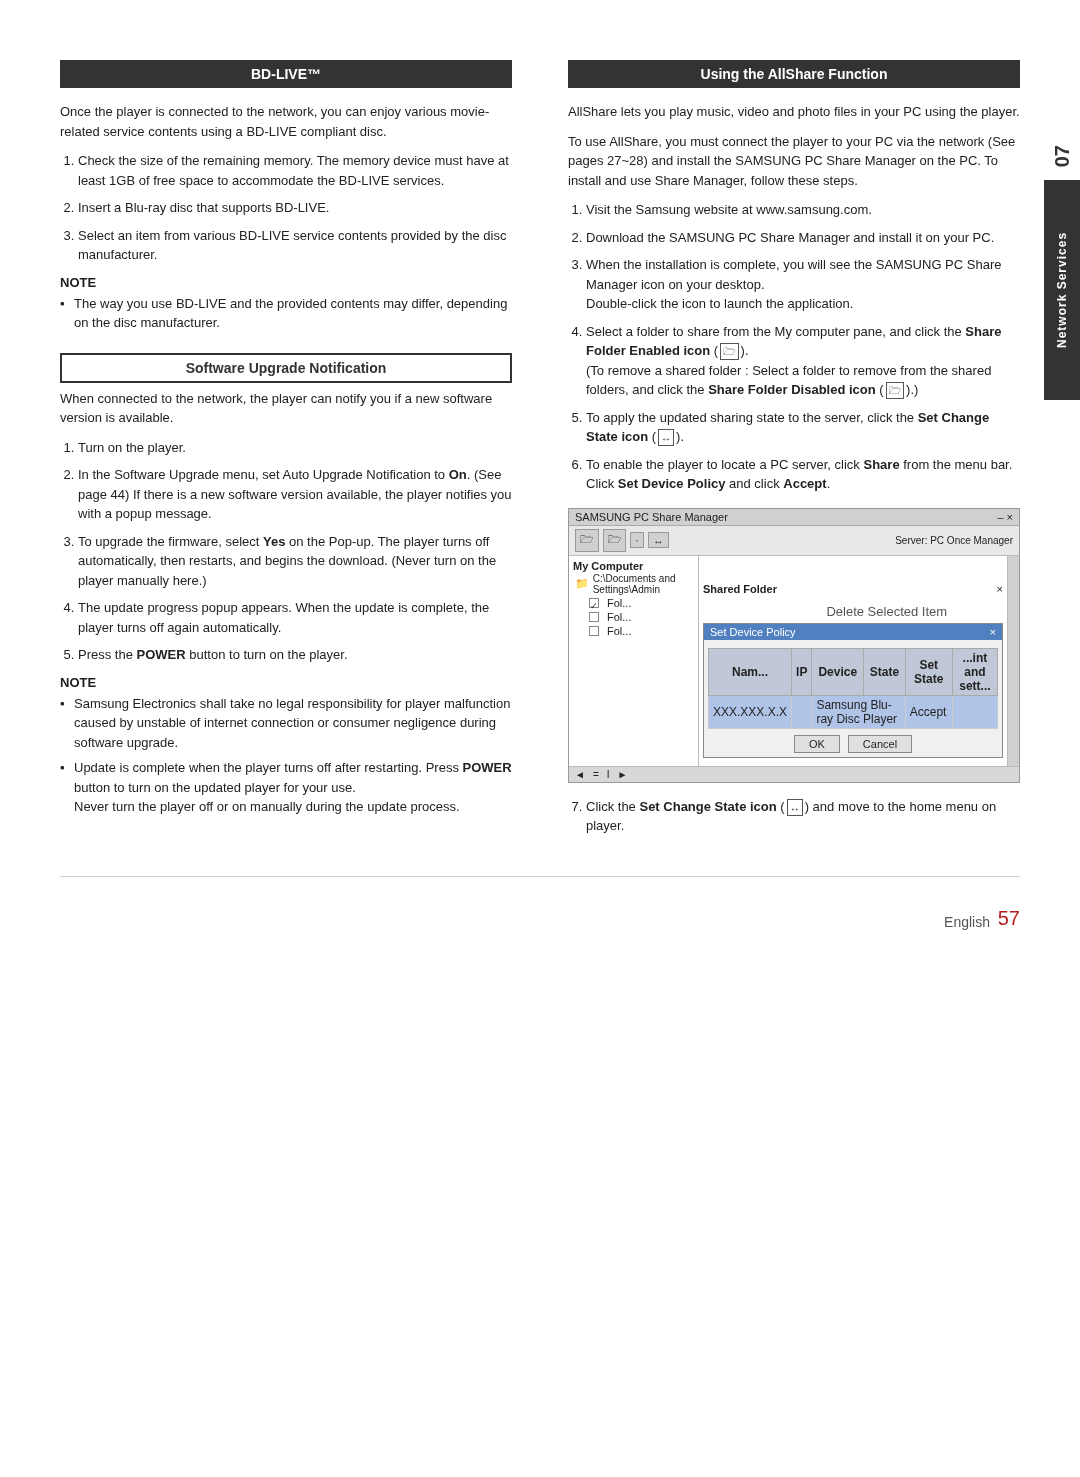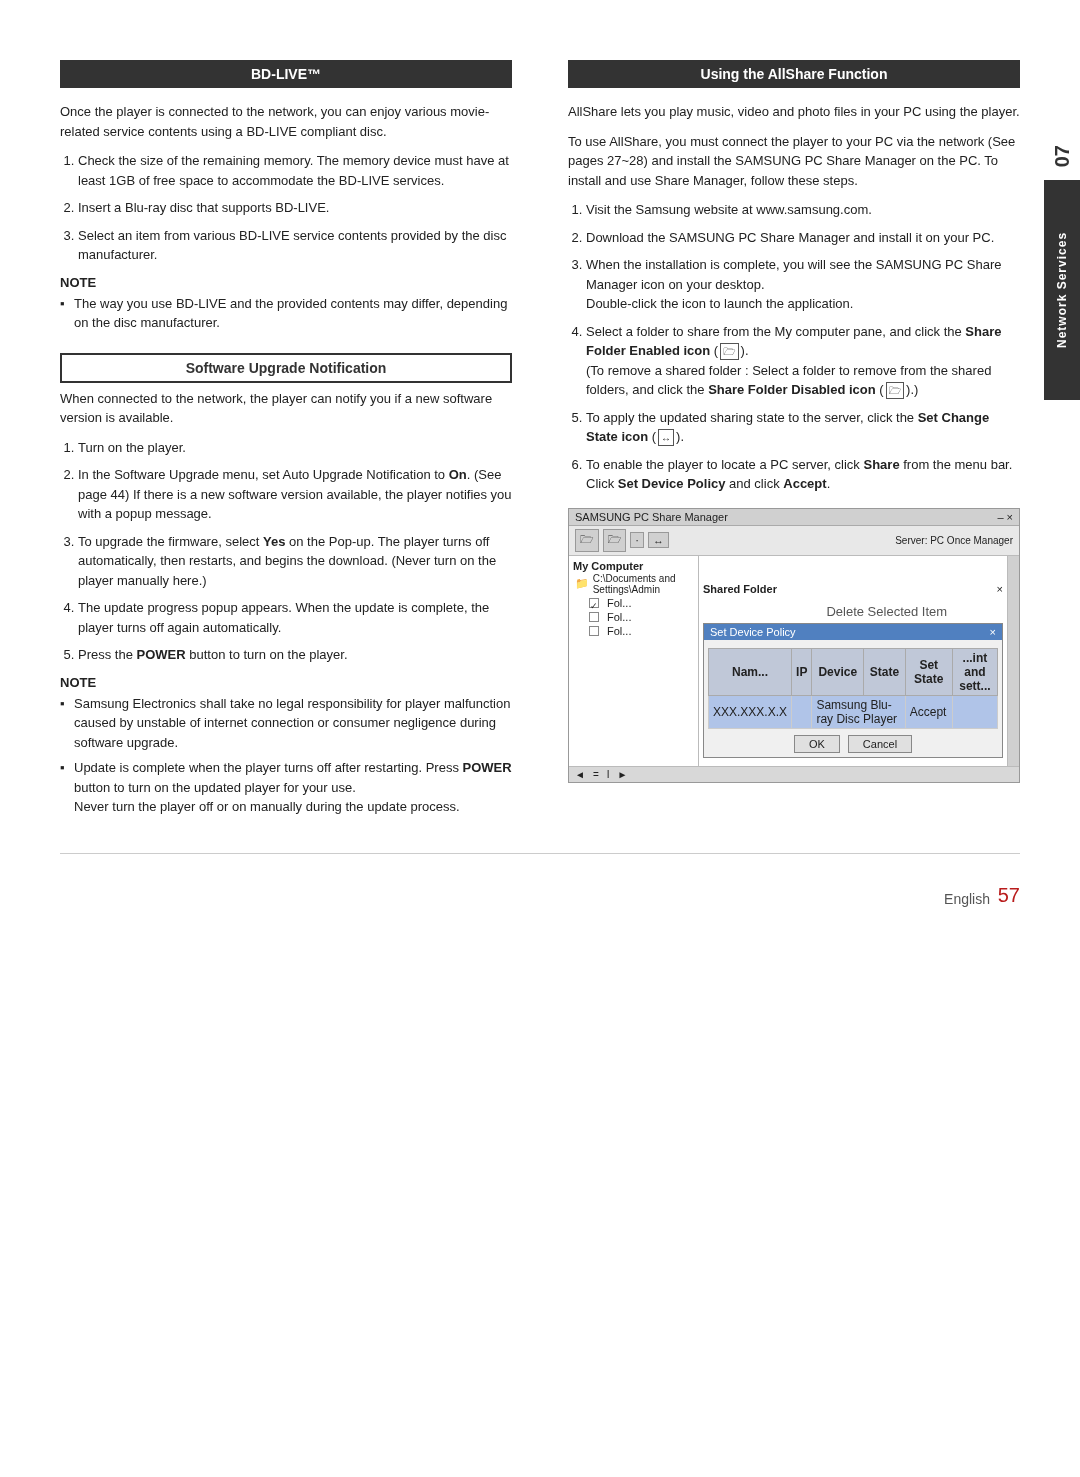--- a/index.html
+++ b/index.html
@@ -429,20 +429,23 @@
         </div>
 
         <div class="ss-statusbar">
           <span>◄</span>
           <span>=</span>
           <span>I</span>
           <span>►</span>
         </div>
       </div>
 
+      <ol start="7">
+        <li>Click the <strong>Set Change State icon</strong> (<span class="icon-inline">↔</span>) and move to the home menu on player.</li>
+      </ol>
 
     </div>
   </div>
 
   <div class="bottom-bar">
     <span class="page-num">English&nbsp;&nbsp;</span>
     <span class="page-num" style="font-weight:normal; font-size:20px; color:#b91c1c;">57</span>
   </div>
 
 </div>

